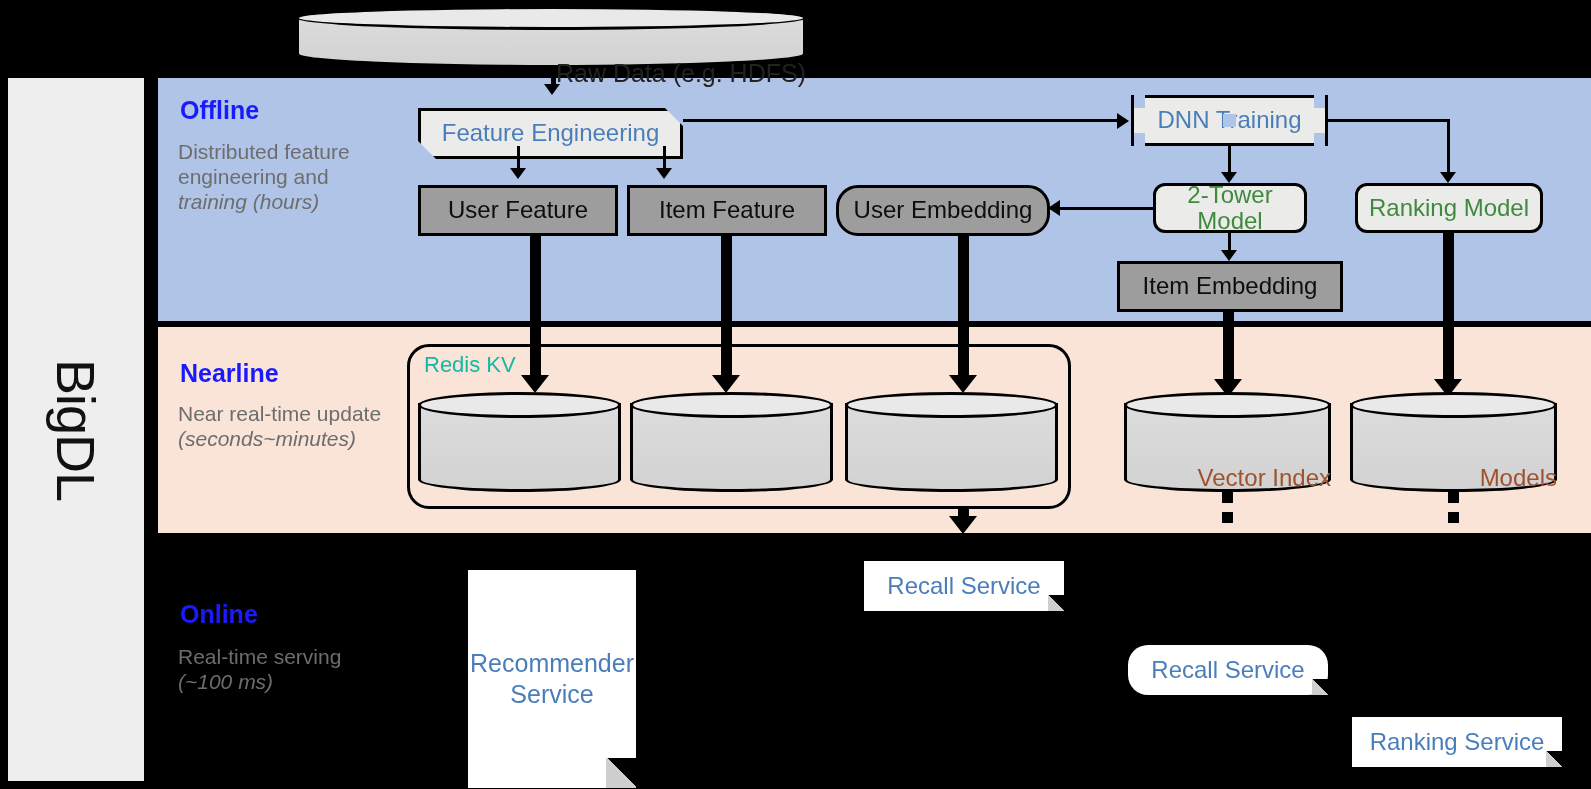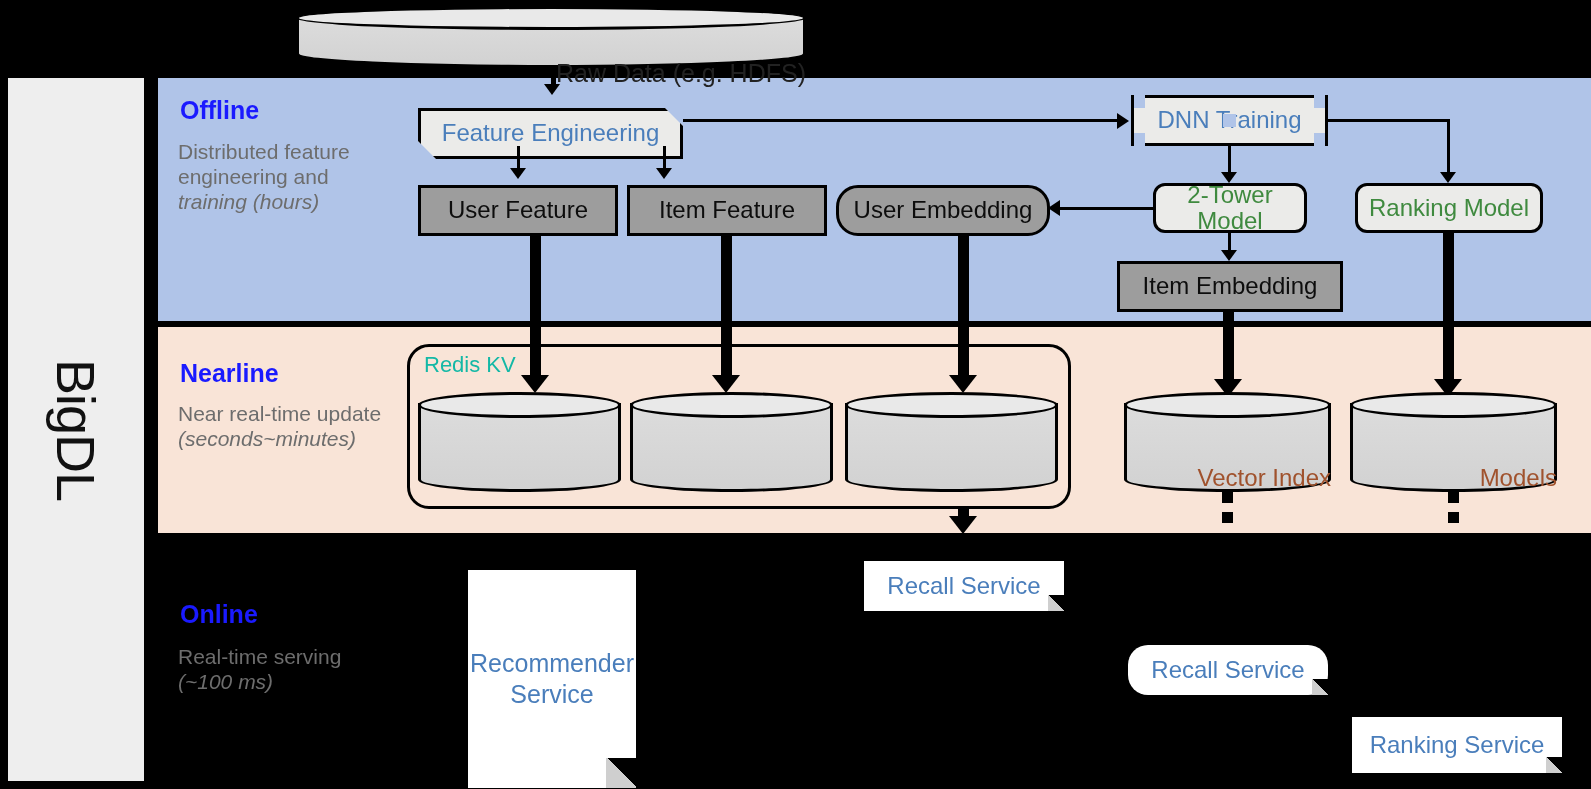--- a/index.html
+++ b/index.html
@@ -63,21 +63,21 @@
   
   .doc{position:absolute;background:#fff;color:#4a7ebb;font-size:24px;
     display:flex;align-items:center;justify-content:center;text-align:center;
     line-height:1.25;box-sizing:border-box;}
   .doc .fold{position:absolute;right:0;bottom:0;width:16px;height:16px;
     background:linear-gradient(225deg,#000 0 48%,#cfcfcf 48% 100%);}
   #recommender-service{left:468px;top:570px;width:168px;height:218px;font-size:25px;}
   #recommender-service .fold{width:30px;height:30px;}
   #feature-service{left:864px;top:561px;width:200px;height:50px;}
   #recall-service{left:1128px;top:645px;width:200px;height:50px;border-radius:20px;}
-  #ranking-service{left:1352px;top:717px;width:210px;height:56px;}
+  #ranking-service{left:1352px;top:717px;width:210px;height:50px;}
 
   
   .ln{position:absolute;background:#000;}
   .arrow-d{position:absolute;width:0;height:0;border-left:8px solid transparent;
     border-right:8px solid transparent;border-top:11px solid #000;}
   .arrow-d.fat{border-left-width:14px;border-right-width:14px;border-top-width:18px;}
   .arrow-l{position:absolute;width:0;height:0;border-top:8px solid transparent;
     border-bottom:8px solid transparent;border-right:12px solid #000;}
   .arrow-r{position:absolute;width:0;height:0;border-top:8px solid transparent;
     border-bottom:8px solid transparent;border-left:12px solid #000;}

